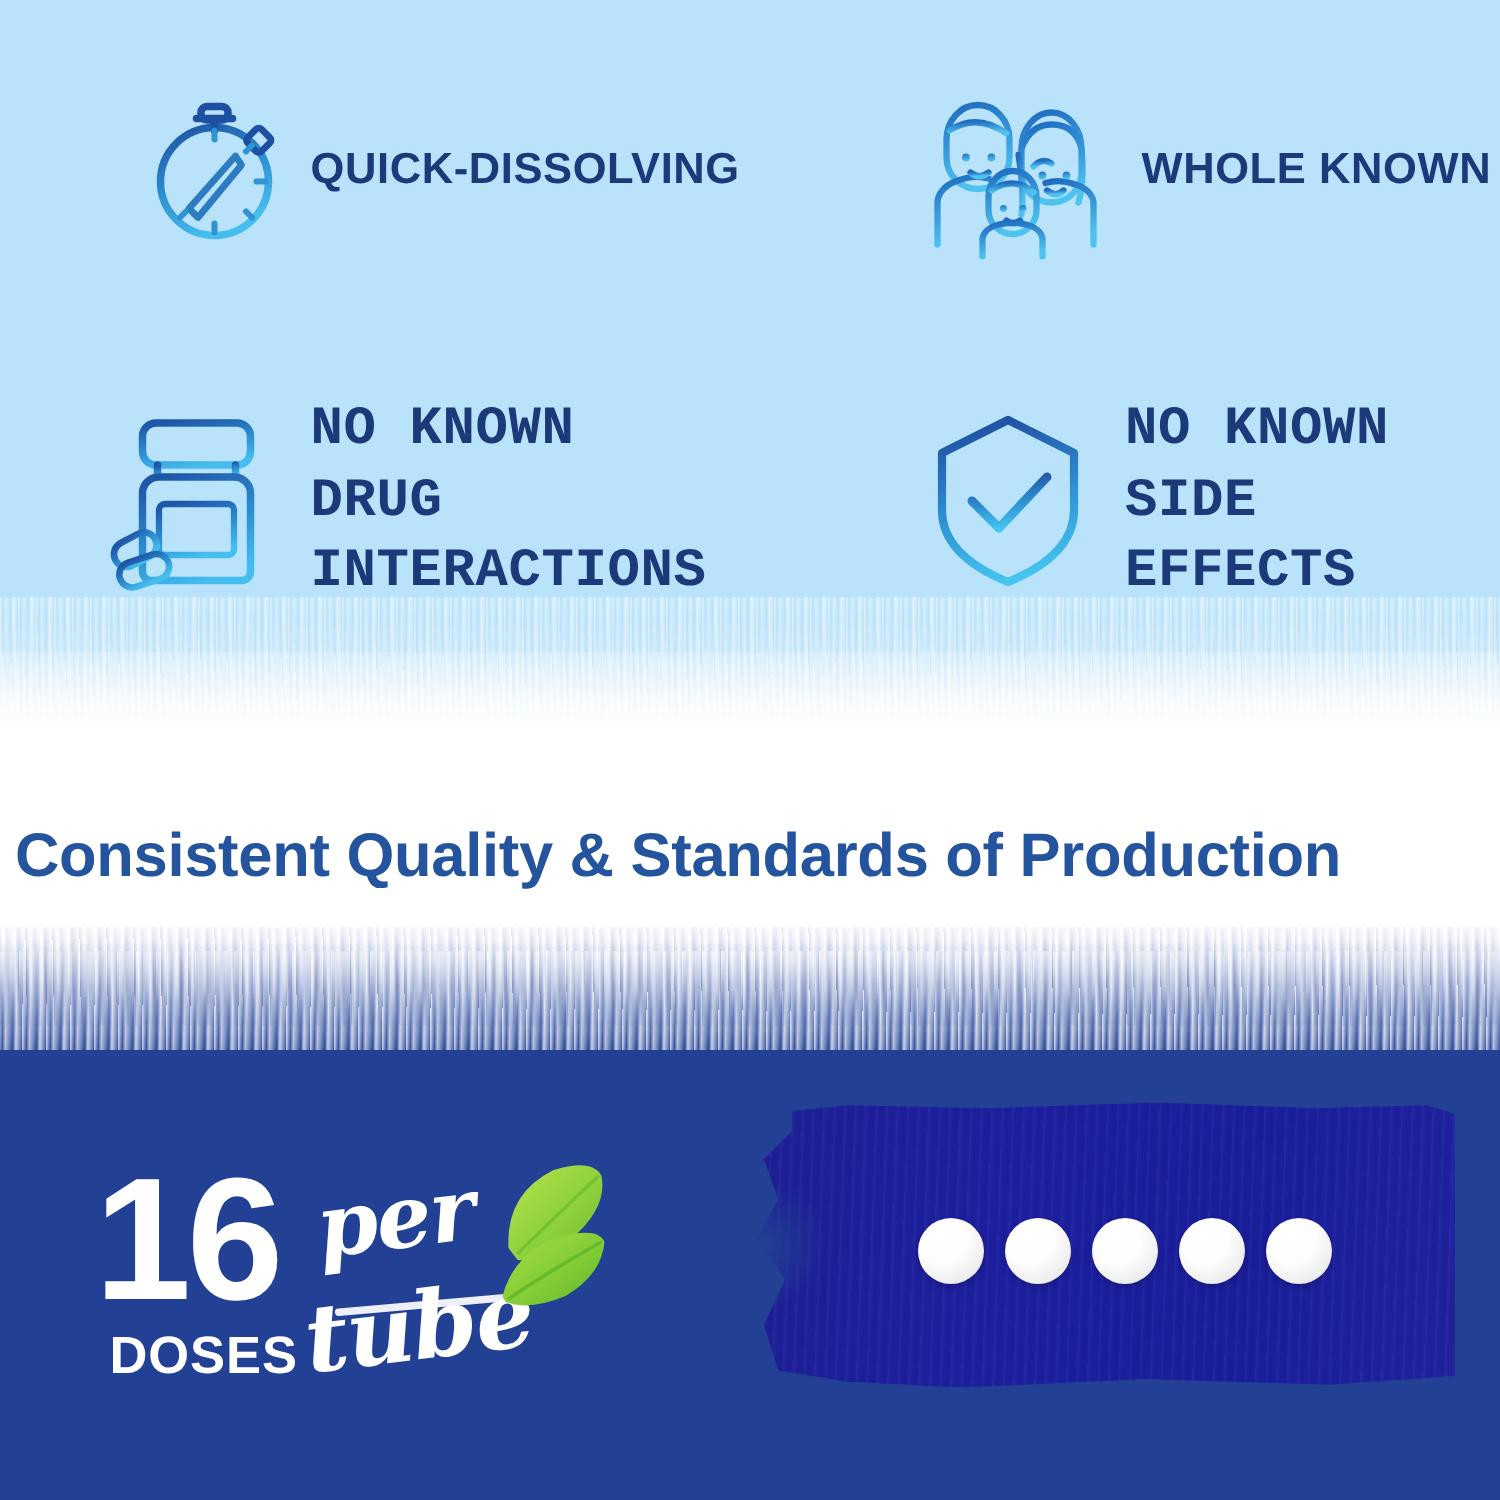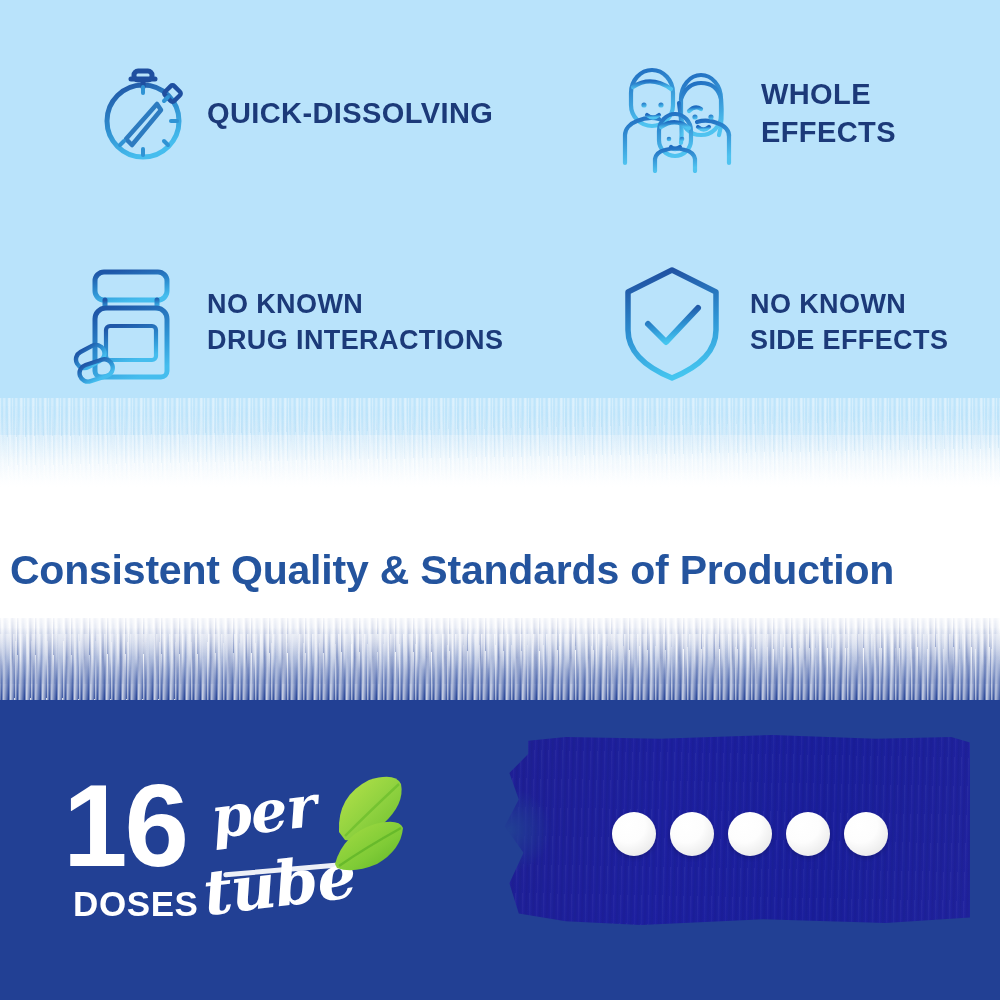--- a/index.html
+++ b/index.html
@@ -85,21 +85,21 @@
     justify-content: center;
   }
   .f2 .feature-icon { width: 128px; }
   .feature-text {
     color: #1c3a79;
     font-size: 29px;
     font-weight: 700;
     line-height: 1.32;
     letter-spacing: 0.4px;
   }
-  .f3 .feature-text, .f4 .feature-text { font-size: 27px; }
+  .f3 .feature-text, .f4 .feature-text { font-size: 36px; font-family: Liberation Mono, monospace; }
   .feature-text .l2 { display: block; }
 
   
   .mid-banner {
     position: absolute;
     left: 0; top: 510px;
     width: 904px;
     height: 120px;
     background: transparent;
     display: flex;
@@ -370,21 +370,21 @@
             <path d="M48 78 a16 17 0 0 1 32 0 v9 a16 16 0 0 1 -32 0 z"></path>
             <path d="M50 74 q14 -10 28 1"></path>
             <circle cx="58" cy="86" r="2.3" fill="url(#gFam)" stroke="none"></circle>
             <circle cx="71" cy="86" r="2.3" fill="url(#gFam)" stroke="none"></circle>
             <path d="M60 94 q4 4 9 0"></path>
             <path d="M44 118 v-12 a14 11 0 0 1 10 -9 q10 -3 20 0 a14 11 0 0 1 10 9 v12"></path>
           </g>
         </svg>
       </div>
       <div class="feature-text">
-        <span class="l2">WHOLE EFFECTS</span>
+        <span class="l2">WHOLE KNOWN</span>
       </div>
     </div>
 
     <div class="feature f3">
       <div class="feature-icon">
         <svg width="112" height="122" viewBox="0 0 112 122" aria-hidden="true">
           <defs>
             <linearGradient id="gBot" x1="0.2" y1="0" x2="0.6" y2="1">
               <stop offset="0%" stop-color="#1f57a8"></stop>
               <stop offset="60%" stop-color="#2e93d4"></stop>

